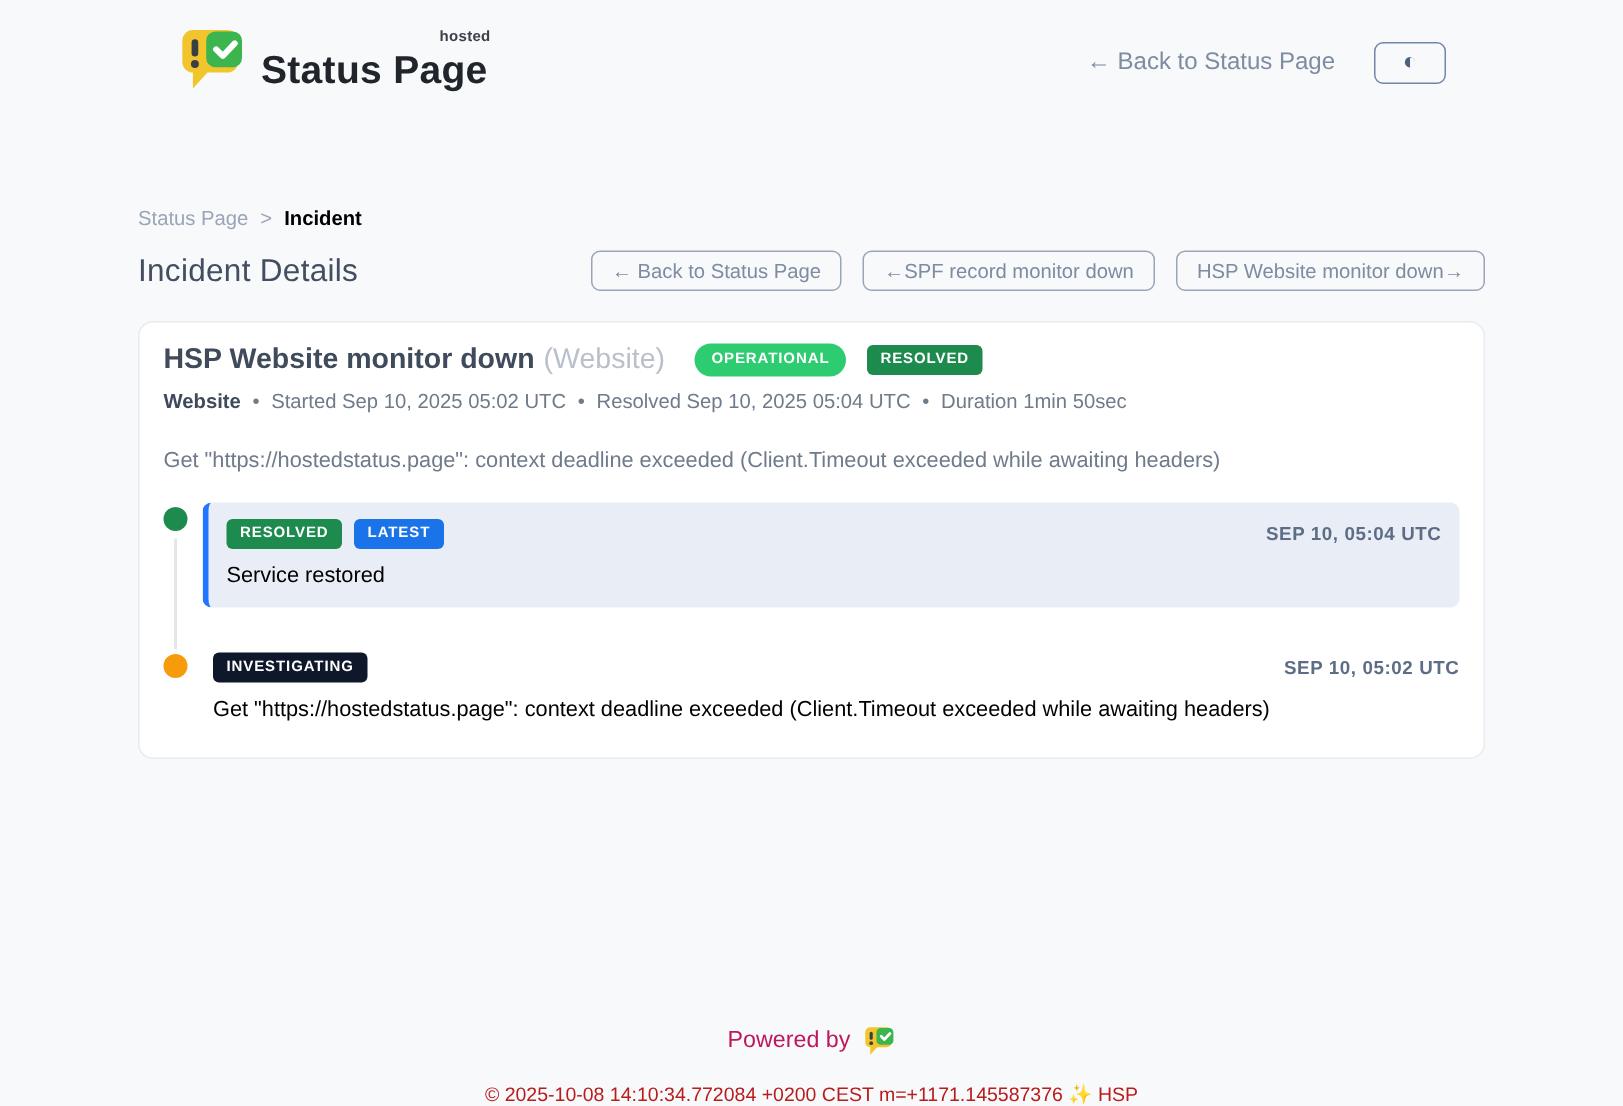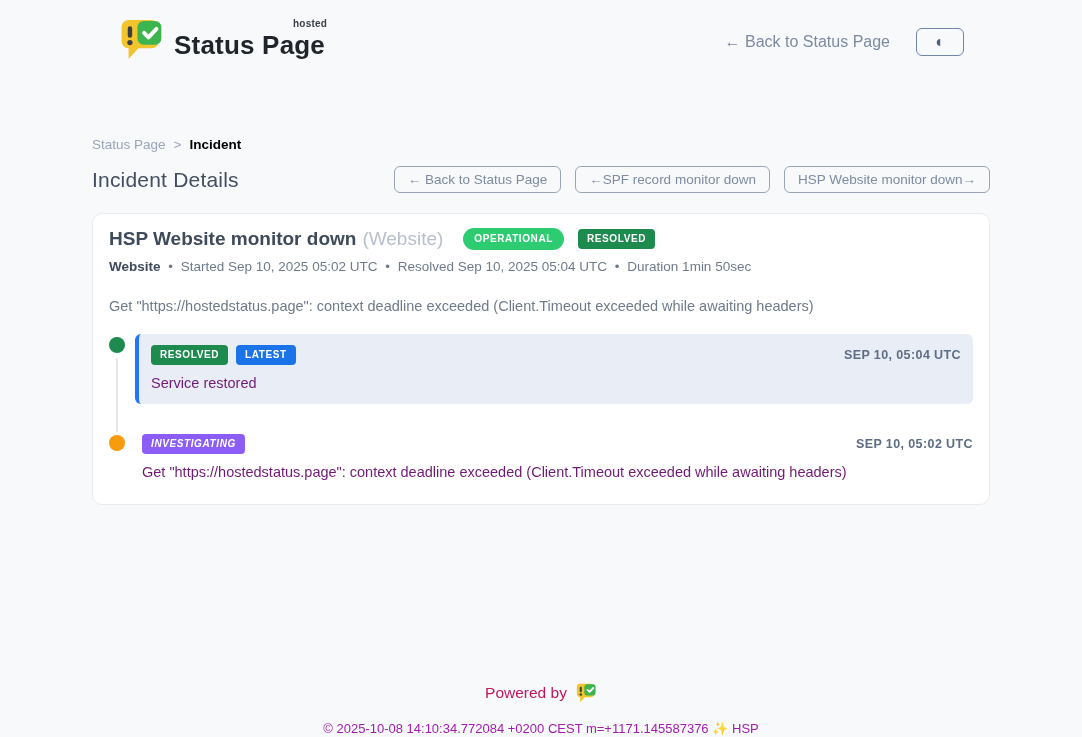--- a/index.html
+++ b/index.html
@@ -49,46 +49,46 @@
     padding: 14px 16px 24px 16px;
   }
   .card-title-row { display: flex; align-items: center; flex-wrap: wrap; }
   .incident-title { font-size: 19px; font-weight: 700; color: #3f4a5a; }
   .incident-component { font-size: 19px; font-weight: 400; color: #b9c0cc; margin-left: 6px; }
   .badge { color: #ffffff; font-size: 10px; font-weight: 700; letter-spacing: 0.6px; padding: 4px 9px; border-radius: 4px; display: inline-block; line-height: 1.2; }
   .badge-operational { background: #2ecc71; border-radius: 11px; padding: 5px 11px; margin-left: 20px; }
   .badge-resolved { background: #1d8a4e; }
   .badge-state { margin-left: 14px; }
   .badge-latest { background: #1a73e8; }
-  .badge-investigating { background: #8b5cf6; font-style: italic; }
+  .badge-investigating { background: #0f172a; }
   .meta-row { margin-top: 9px; font-size: 13.5px; color: #6f7b8a; }
   .meta-component { font-weight: 700; color: #3f4a5a; }
   .meta-sep { margin: 0 4px; }
   .incident-description { margin-top: 24px; font-size: 14.5px; color: #6f7b8a; }
 
   
   .timeline { position: relative; margin-top: 20px; }
   .tl-line { position: absolute; left: 7px; top: 24px; height: 74px; width: 2px; background: #e4e6eb; }
   .tl-entry { display: flex; align-items: flex-start; gap: 10px; position: relative; }
   .tl-entry + .tl-entry { margin-top: 28px; }
   .tl-dot { width: 16px; height: 16px; border-radius: 50%; flex-shrink: 0; margin-top: 3px; box-shadow: 0 0 0 3px #ffffff; }
   .tl-dot-green { background: #1d8a4e; }
   .tl-dot-orange { background: #f59b0c; }
   .tl-content { flex: 1; min-width: 0; }
   .tl-content.highlighted { background: #e9edf5; border-left: 4px solid #2176ff; border-radius: 6px; padding: 11px 12px 13px 12px; }
   .tl-content.plain { padding-left: 7px; margin-top: 2px; }
   .tl-head { display: flex; justify-content: space-between; align-items: center; }
   .tl-badges { display: flex; gap: 8px; }
   .tl-timestamp { font-size: 12.5px; font-weight: 700; color: #5d6d85; letter-spacing: 0.4px; white-space: nowrap; }
-  .tl-message { margin-top: 10px; font-size: 14.5px; color: #701a75; }
+  .tl-message { margin-top: 10px; font-size: 14.5px; color: #000000; }
 
   
   .footer { margin-top: 178px; text-align: center; }
   .powered-row { display: flex; align-items: center; justify-content: center; gap: 8px; font-size: 15.5px; color: #be185d; }
-  .copyright { margin-top: 18px; font-size: 13px; color: #a21caf; }
+  .copyright { margin-top: 18px; font-size: 13px; color: #b91c1c; }
 </style>
 </head>
 <body>
 
 <div class="header">
   <div class="brand">
     <span>
       <svg width="46" height="43" viewBox="0 0 52 48">
         <path d="M12 2 h26 a8 8 0 0 1 8 8 v16 a8 8 0 0 1 -8 8 H23 l-11 12 V34 a8 8 0 0 1 -8 -8 V10 a8 8 0 0 1 8 -8 z" fill="#f3c52d"></path>
         <rect x="11" y="9" width="5" height="13" rx="2.5" fill="#3a3f46"></rect>

